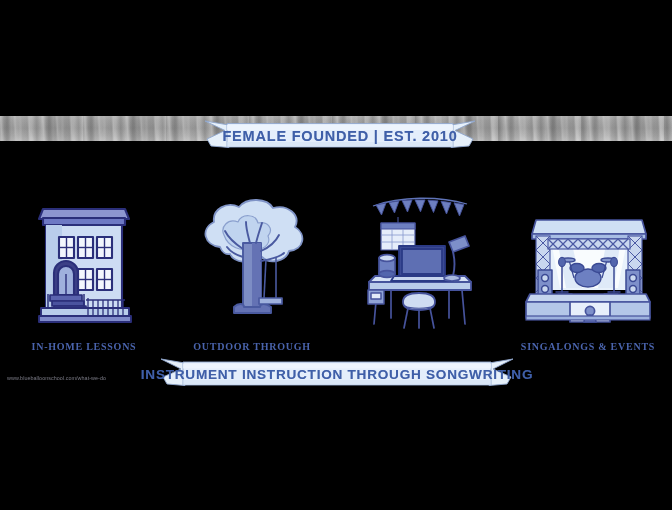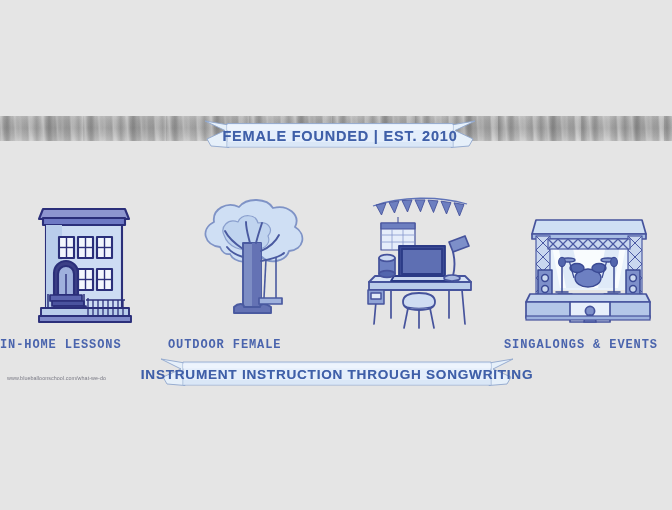--- a/index.html
+++ b/index.html
@@ -15,21 +15,21 @@
     overflow: hidden;
     font-family: "Liberation Sans", sans-serif;
     -webkit-font-smoothing: antialiased;
   }
 
   #stage {
     position: absolute;
     left: 0; top: 0;
     width: 672px;
     height: 510px;
-    background: #e5e5e5;
+    background: #000000;
   }
 
   
   .texture-band {
     position: absolute;
     left: 0;
     top: 116px;
     width: 672px;
     height: 25px;
     background:
@@ -122,27 +122,27 @@
     display: flex;
     align-items: flex-end;
     justify-content: center;
   }
   .icon-art svg { display: block; }
   .icon-label {
     position: absolute;
     bottom: -22px;
     left: 0;
     width: 100%;
-    text-align: left;
-    font-size: 12px;
+    text-align: center;
+    font-size: 10px;
     font-weight: bold;
     letter-spacing: 0.075em;
     color: #4a64ad;
     white-space: nowrap;
-    font-family: Liberation Mono, monospace;
+    font-family: Liberation Serif, serif;
   }
 
   
   .footer-url {
     position: absolute;
     left: 7px;
     top: 375px;
     font-size: 5.4px;
     letter-spacing: 0.01em;
     color: #7b7b86;
@@ -287,21 +287,21 @@
           <g stroke="#4a5aa0" stroke-width="1.6">
             <line x1="72" y1="64" x2="70" y2="103"></line>
             <line x1="82" y1="62" x2="82" y2="103"></line>
           </g>
 
           <g stroke="#4a5aa0" stroke-width="1.7" stroke-linejoin="round">
             <path d="M65 103 L88 103 L88 109 L65 109 Z" fill="#9fb1dd"></path>
           </g>
         </svg>
       </div>
-      <div class="icon-label">OUTDOOR FEMALE</div>
+      <div class="icon-label">OUTDOOR THROUGH</div>
     </div>
 
     <div class="icon-cell">
       <div class="icon-art">
         <svg width="118" height="140" viewBox="0 0 118 140">
 
           <path d="M12 16 C40 6 78 6 106 14" fill="none" stroke="#5f73b8" stroke-width="1.3"></path>
 
           <g fill="#6d7fc0" stroke="#46539c" stroke-width="0.9" stroke-linejoin="round">
             <path d="M15 15 L25 13 L20.5 25 Z"></path>

